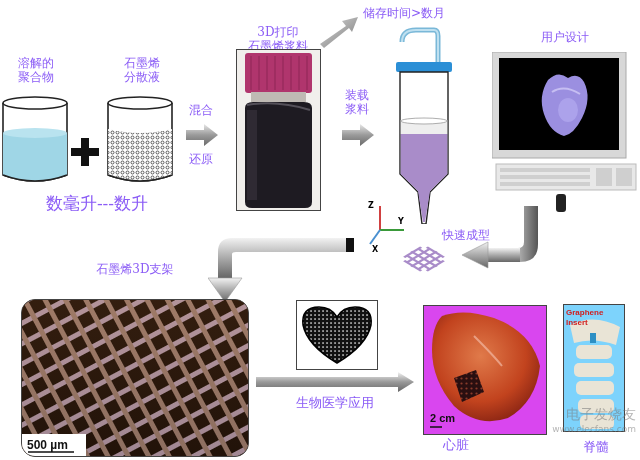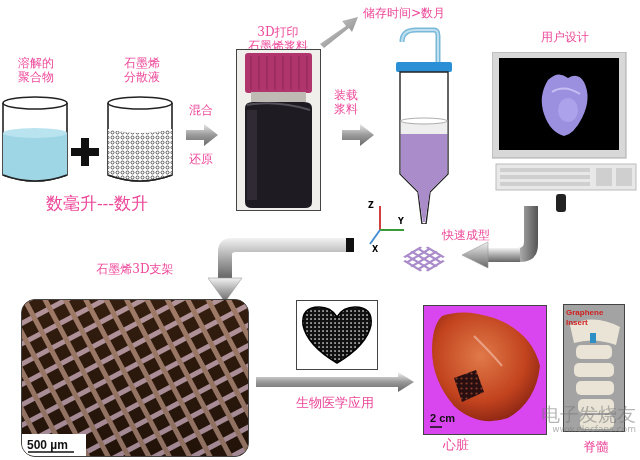--- a/index.html
+++ b/index.html
@@ -1,19 +1,19 @@
 <!DOCTYPE html>
 <html><head>
 <meta charset="utf-8">
 <style>
   html, body { margin:0; padding:0; background:#ffffff; }
   body { width:640px; height:460px; position:relative; overflow:hidden;
          font-family:"DejaVu Serif", serif; color:#222; }
   .abs { position:absolute; }
-  .lbl { position:absolute; font-size:12px; line-height:14px; text-align:center; white-space:nowrap; color:#ec4899; }
+  .lbl { position:absolute; font-size:12px; line-height:14px; text-align:center; white-space:nowrap; color:#8b5cf6; }
   .photo { position:absolute; border:1px solid #444; overflow:hidden; }
   svg { display:block; }
   .watermark { position:absolute; font-family:"DejaVu Sans", sans-serif; color:rgba(120,120,120,0.55); }
 </style>
 </head>
 <body>
 
 <div class="lbl" style="left:8px;top:56px;width:56px;">
   <div>溶解的</div>
   <div>聚合物</div>
@@ -102,21 +102,21 @@
         <linearGradient id="gs" x1="0" y1="0" x2="1" y2="1">
           <stop offset="0" stop-color="#ddd"></stop>
           <stop offset="1" stop-color="#777"></stop>
         </linearGradient>
       </defs>
   <path d="M2 30 L28 12 L24 7 L40 3 L34 18 L31 14 L6 34 Z" fill="url(#gs)"></path>
     </svg>
 </div>
 <div class="lbl" style="left:354px;top:6px;width:100px;">储存时间&gt;数月</div>
 
-<div class="lbl" style="left:331px;top:88px;width:30px;">
+<div class="lbl" style="left:342px;top:88px;width:30px;">
   <div>装载</div>
   <div>浆料</div>
 </div>
 <div class="abs" style="left:342px;top:124px;">
   <svg width="32" height="22">
       <path d="M0 6 L18 6 L18 0 L32 11 L18 22 L18 16 L0 16 Z" fill="url(#ga)"></path>
     </svg>
 </div>
 
 <div class="abs" style="left:394px;top:24px;">
@@ -274,33 +274,33 @@
       </defs>
     <path d="M18 10 Q40 2 70 12 Q108 26 116 60 Q112 96 84 112 Q54 122 30 100 Q8 74 8 44 Q8 20 18 10 Z" fill="url(#hg)"></path>
     <path d="M50 30 Q70 50 78 60" fill="none" stroke="#f2b8a2" stroke-width="2" opacity="0.7"></path>
     <path d="M30 72 L52 64 L60 86 L38 96 Z" fill="url(#patch)"></path>
     <text x="6" y="116" font-family="Liberation Sans, sans-serif" font-weight="bold" font-size="11" fill="#111">2 cm</text>
     <line x1="6" y1="121" x2="18" y2="121" stroke="#111" stroke-width="1.5"></line>
   </svg>
 </div>
 <div class="lbl" style="left:438px;top:438px;width:36px;font-size:13px;">心脏</div>
 
-<div class="photo" style="left:563px;top:304px;width:60px;height:126px;background:#a3a3a3;">
+<div class="photo" style="left:563px;top:304px;width:60px;height:126px;background:#7dd3fc;">
   <svg width="60" height="126" viewBox="0 0 60 126">
     <g fill="#e9e4d6">
       <path d="M6 20 Q30 8 56 22 L52 40 Q30 32 10 38 Z"></path>
       <rect x="12" y="40" width="36" height="14" rx="5"></rect>
       <rect x="10" y="58" width="40" height="14" rx="5"></rect>
       <rect x="12" y="76" width="38" height="14" rx="5"></rect>
       <rect x="14" y="94" width="36" height="14" rx="5"></rect>
       <rect x="16" y="110" width="34" height="14" rx="5"></rect>
     </g>
     <rect x="26" y="28" width="6" height="10" fill="#2d8fc4"></rect>
     <text x="2" y="10" font-family="Liberation Sans, sans-serif" font-weight="bold" font-size="8" fill="#d02020">Graphene</text>
     <text x="2" y="20" font-family="Liberation Sans, sans-serif" font-weight="bold" font-size="8" fill="#d02020">Insert</text>
   </svg>
 </div>
 <div class="lbl" style="left:578px;top:440px;width:36px;font-size:13px;">脊髓</div>
 
 <div class="watermark" style="left:496px;top:404px;width:140px;text-align:right;">
-  <div style="font-size:19px;line-height:20px;">电子发烧友</div>
+  <div style="font-size:14px;line-height:20px;">电子发烧友</div>
   <div style="font-size:9px;line-height:11px;">www.elecfans.com</div>
 </div>
 
 </body></html>

